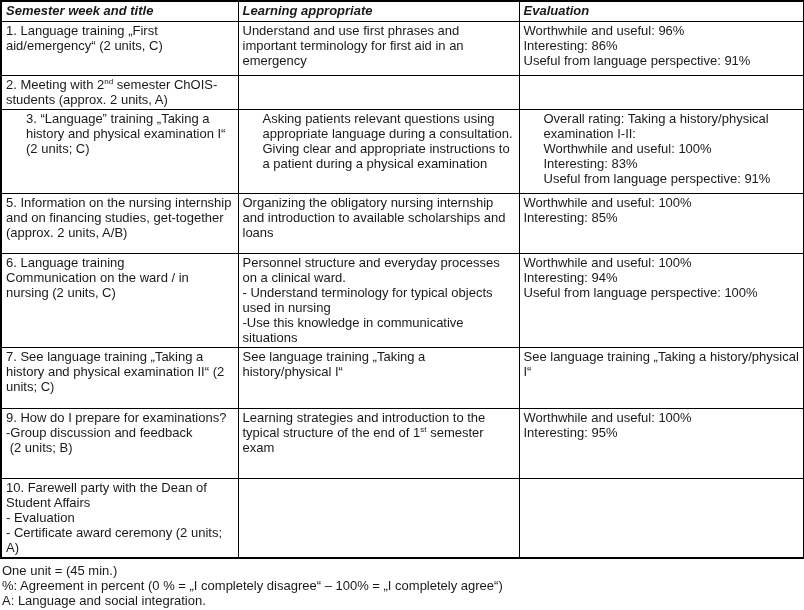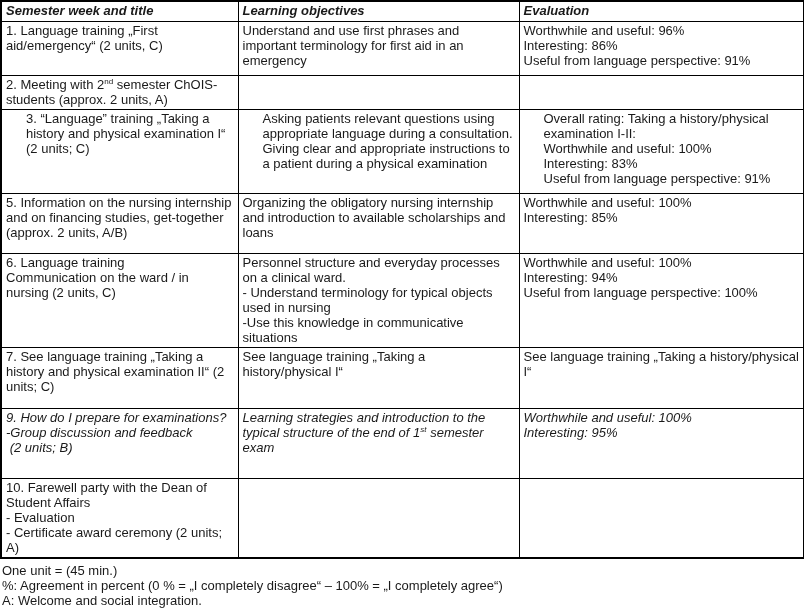--- a/index.html
+++ b/index.html
@@ -44,21 +44,21 @@
     vertical-align: super;
     line-height: 0;
     margin-top: 25px;
   }
   tbody tr:nth-child(1) td { height: 50px; }
   tbody tr:nth-child(2) td { height: 28px; }
   tbody tr:nth-child(3) td { height: 80px; padding-left: 24px; }
   tbody tr:nth-child(4) td { height: 56px; margin-left: 45px; }
   tbody tr:nth-child(5) td { height: 74px; }
   tbody tr:nth-child(6) td { height: 57px; margin-left: 43px; }
-  tbody tr:nth-child(7) td { height: 66px; font-style: italic; }
+  tbody tr:nth-child(7) td { height: 66px; }
   tbody tr:nth-child(8) td { height: 72px; }
   .footnotes {
     padding: 4px 2px 0 2px;
     font-size: 13px;
     line-height: 15px;
   }
   .footnote-line {
     white-space: pre-wrap;
   }
 </style>
@@ -69,21 +69,21 @@
 
   <table class="schedule">
     <colgroup>
       <col class="c1">
         <col class="c2">
         <col class="c3">
     </colgroup>
     <thead>
       <tr>
         <th>Semester week and title</th>
-        <th>Learning objectives</th>
+        <th>Learning appropriate</th>
         <th>Evaluation</th>
       </tr>
     </thead>
     <tbody>
         <tr>
           <td>1. Language training „First aid/emergency“ (2 units, C)</td>
           <td>Understand and use first phrases and important terminology for first aid in an emergency</td>
           <td>Worthwhile and useful: 96%
 Interesting: 86%
 Useful from language perspective: 91%</td>
@@ -137,18 +137,18 @@
 - Certificate award ceremony (2 units; A)</td>
           <td></td>
           <td></td>
         </tr>
       </tbody>
   </table>
 
   <div class="footnotes">
     <div class="footnote-line">One unit = (45 min.)</div>
     <div class="footnote-line">%: Agreement in percent (0 % = „I completely disagree“ – 100% = „I completely agree“)</div>
-    <div class="footnote-line">A: Welcome and social integration.</div>
+    <div class="footnote-line">A: Language and social integration.</div>
     <div class="footnote-line">B: Orientation on the course, Charité teaching infrastructure and life as a student in Berlin.</div>
 
   </div>
 
 </div>
 
 </body></html>

